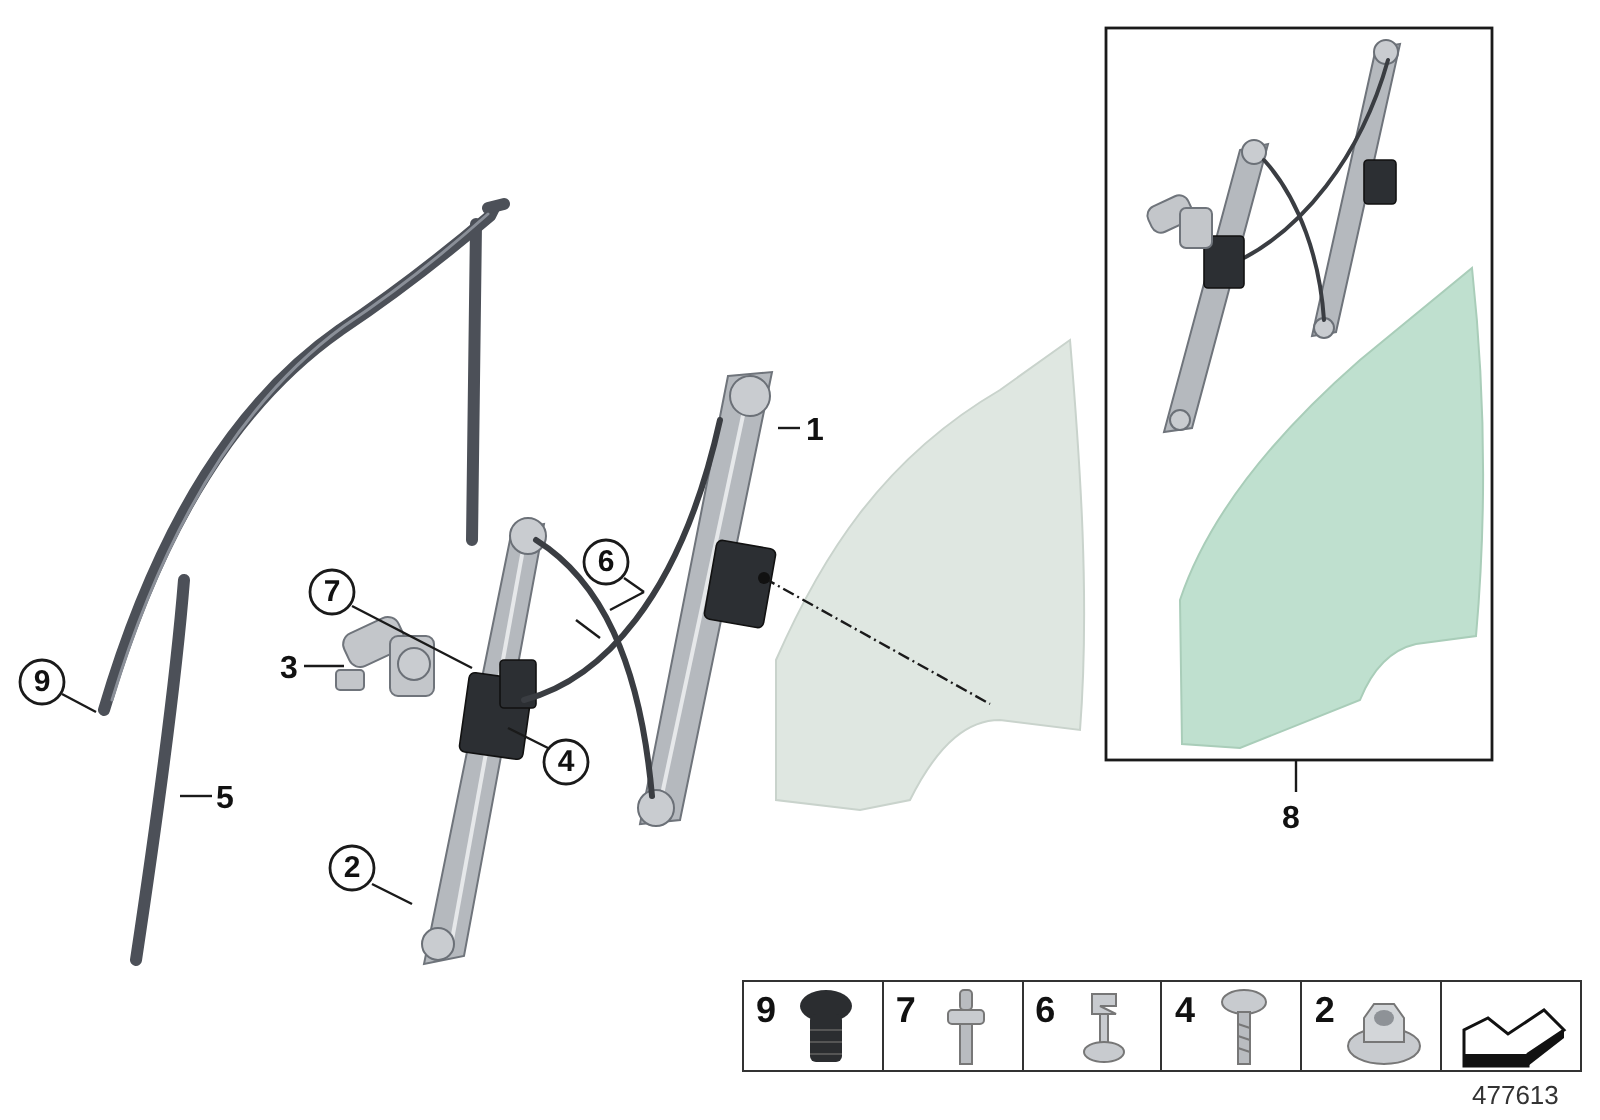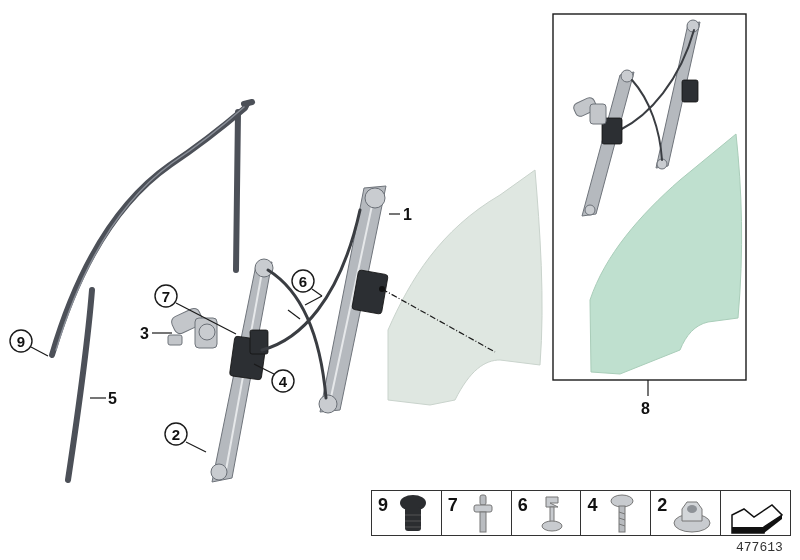--- a/index.html
+++ b/index.html
@@ -23,21 +23,21 @@
   .inset-box { fill:none; stroke:#1a1a1a; stroke-width:1.4; }
 
   #legend { position:absolute; left:371px; top:490px; width:420px; height:46px;
             display:flex; border:1px solid #333; box-sizing:border-box; background:#fff; }
   .legend-cell { flex:1; position:relative; border-right:1px solid #333; box-sizing:border-box; }
   .legend-cell:last-child { border-right:none; }
   .legend-num { position:absolute; left:6px; top:4px; font-weight:bold; font-size:18px; color:#111;
                 font-family:"Liberation Sans", sans-serif; }
   .legend-icon { position:absolute; right:8px; top:2px; width:40px; height:42px; }
   #diagram-number { position:absolute; left:736px; top:540px; font-size:13px; color:#333;
-                    font-family:Liberation Mono, monospace; }
+                    font-family:Liberation Sans, sans-serif; }
 </style>
 </head>
 <body>
 
 <svg id="diagram" viewBox="0 0 800 560" xmlns="http://www.w3.org/2000/svg">
 
   <g>
     <path class="seal" d="M52,355 C80,260 120,200 170,165 C200,145 225,125 245,108 L247,104"></path>
     <path class="seal" d="M238,112 L236,270"></path>
     <path class="seal" d="M92,290 C88,340 80,400 68,480"></path>

